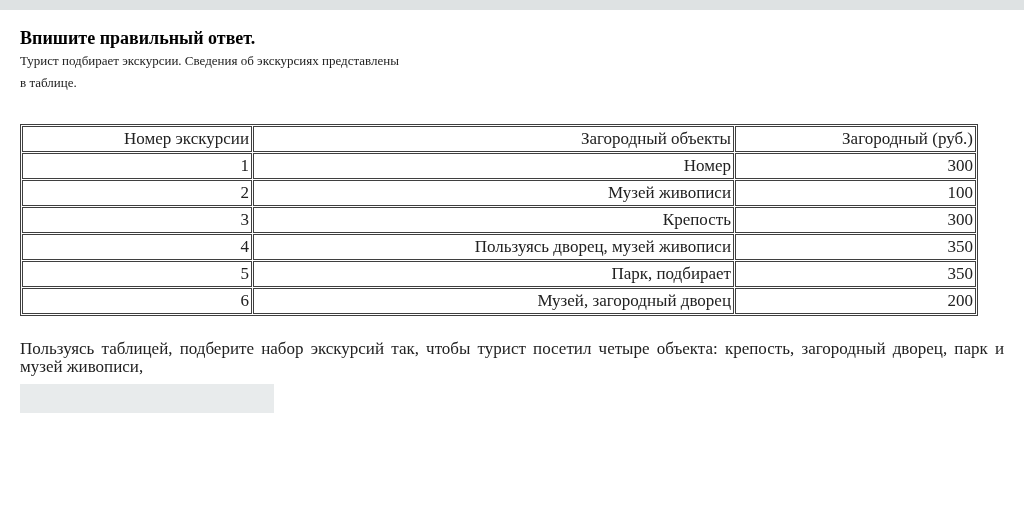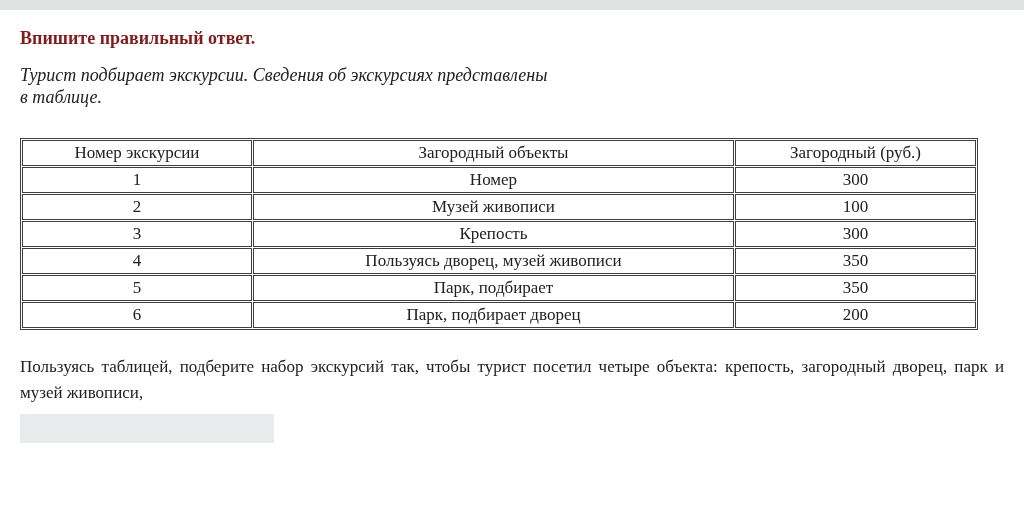--- a/index.html
+++ b/index.html
@@ -20,57 +20,55 @@
     background: #dee2e3;
   }
   .content {
     padding: 0 20px;
   }
   .page-title {
     margin-top: 16px;
     font-size: 18px;
     line-height: 24px;
     font-weight: bold;
-    color: #7f1d1d;
+    color: #000000;
   }
   .intro {
-    margin-top: 14px;
-    font-size: 18px;
+    font-size: 13px;
     line-height: 22px;
     white-space: pre-line;
-    font-style: italic;
   }
   table.excursions {
     margin-top: 30px;
     width: 954px;
     table-layout: fixed;
     border: 1px solid #3f3f3f;
     border-spacing: 1px;
     border-collapse: separate;
     font-size: 17px;
   }
   table.excursions th,
   table.excursions td {
     border: 1px solid #3f3f3f;
     padding: 0 2px;
     height: 24px;
     line-height: 24px;
     font-weight: normal;
-    text-align: center;
+    text-align: right;
     vertical-align: middle;
     white-space: nowrap;
     overflow: hidden;
   }
   col.c1 { width: 230px; }
   col.c2 { width: 481px; }
   col.c3 { width: 241px; }
   .task {
     margin-top: 24px;
     font-size: 17px;
-    line-height: 26px;
+    line-height: 18px;
   }
   .task .justified {
     text-align: justify;
   }
   .answer-input {
     display: block;
     margin-top: 8px;
     width: 254px;
     height: 29px;
     background: #e8ebec;
@@ -129,21 +127,21 @@
         <td>Пользуясь дворец, музей живописи</td>
         <td>350</td>
       </tr>
       <tr>
         <td>5</td>
         <td>Парк, подбирает</td>
         <td>350</td>
       </tr>
       <tr>
         <td>6</td>
-        <td>Парк, подбирает дворец</td>
+        <td>Музей, загородный дворец</td>
         <td>200</td>
       </tr>
     </tbody>
   </table>
 
   <div class="task">
     <div class="justified">Пользуясь таблицей, подберите набор экскурсий так, чтобы турист посетил четыре объекта: крепость, загородный дворец, парк и музей живописи,</div>
   </div>
 
   <input type="text" class="answer-input" value="" style="">

